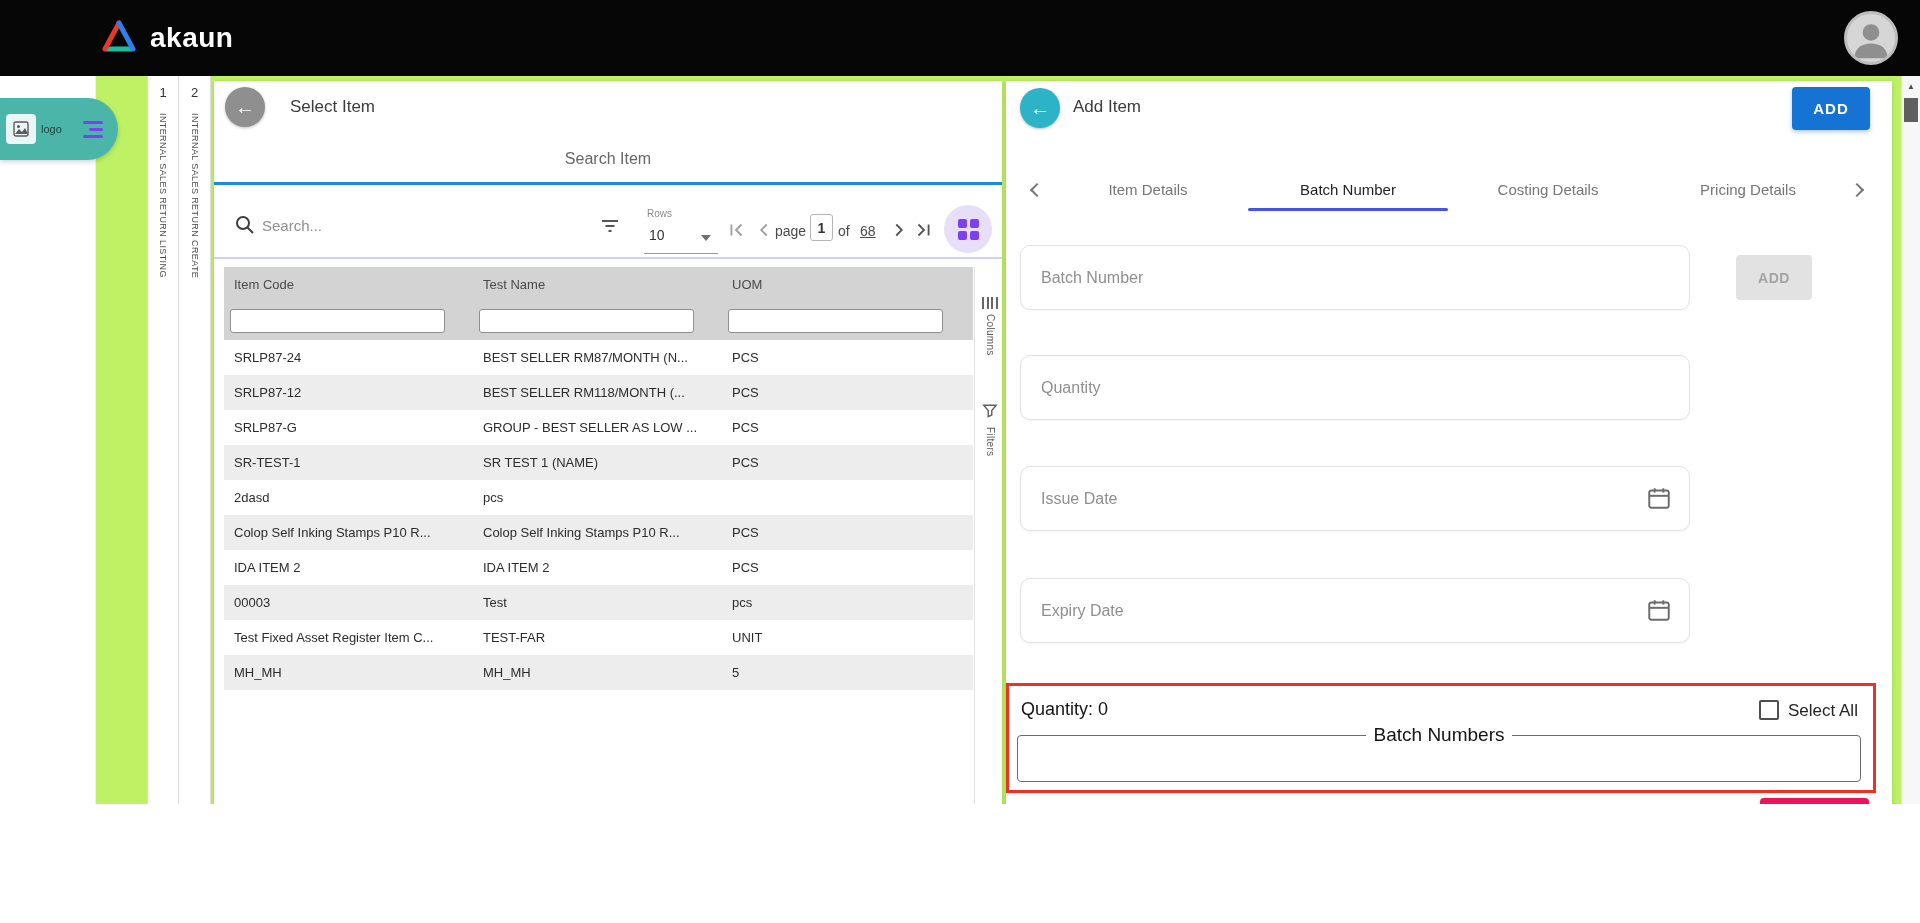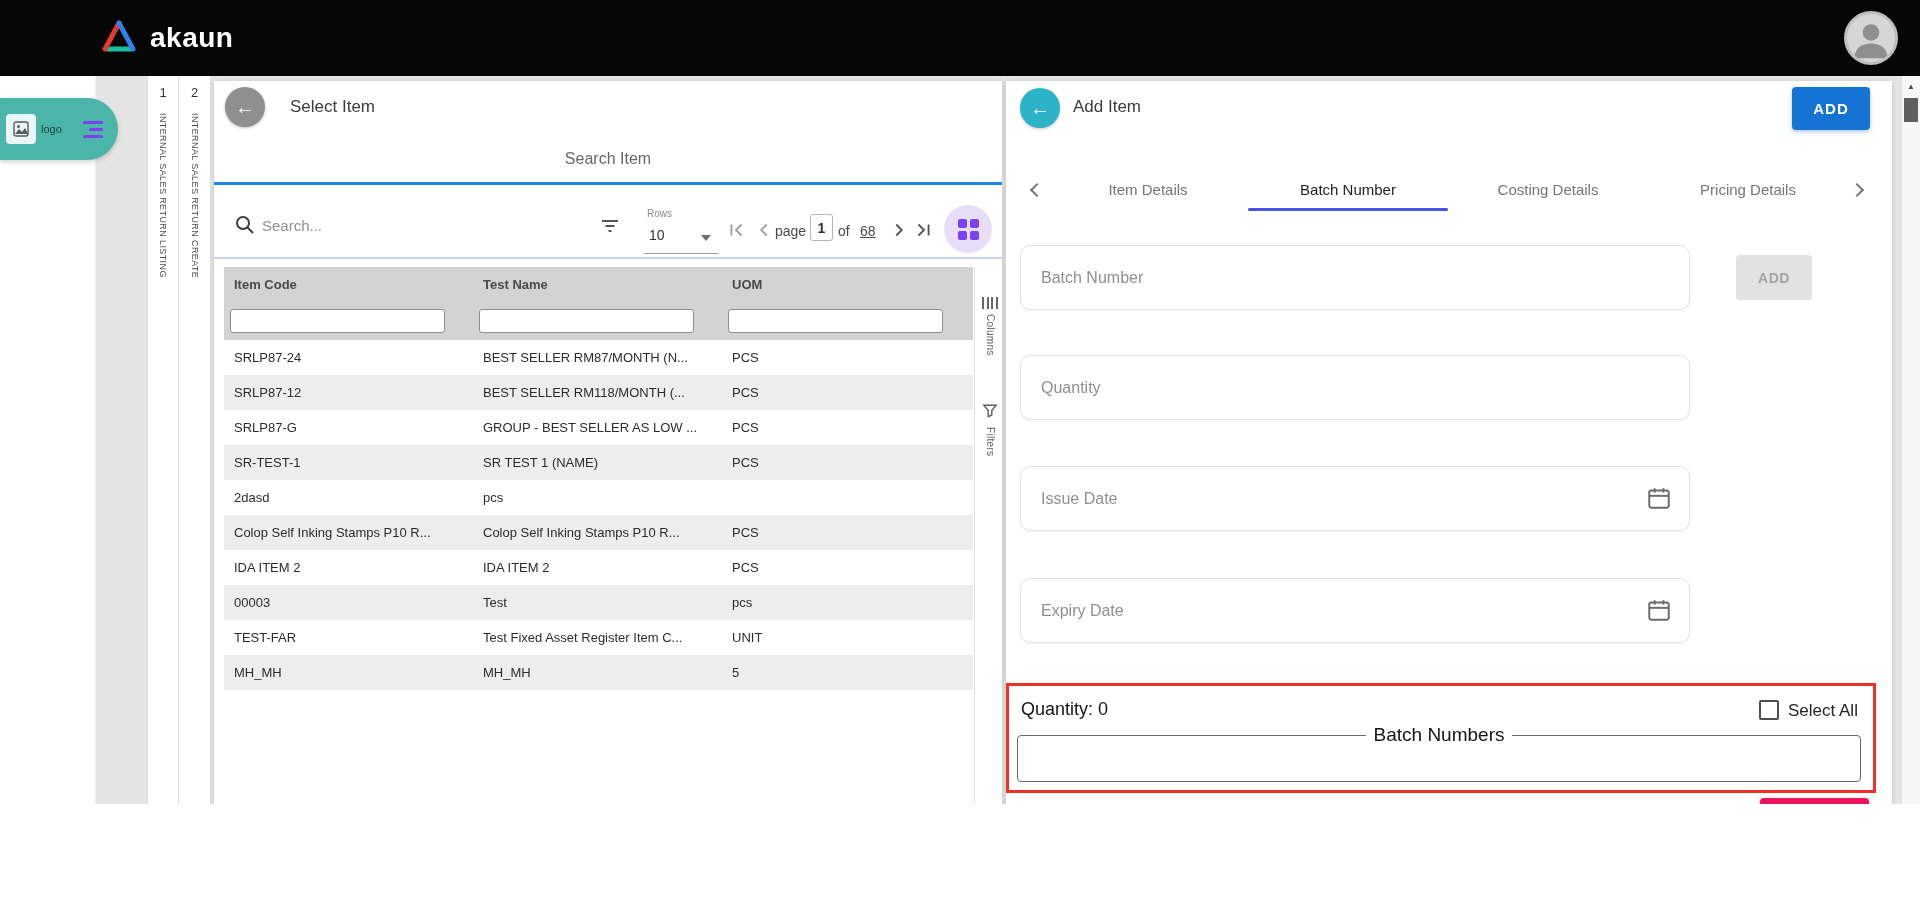--- a/index.html
+++ b/index.html
@@ -1,18 +1,18 @@
 <!DOCTYPE html>
 <html><head>
 <meta charset="utf-8">
 <style>
   * { margin:0; padding:0; box-sizing:border-box; }
   html,body { width:1920px; height:923px; }
   body { font-family:"Liberation Sans","DejaVu Sans",sans-serif; background:#ffffff; }
-  .screen { position:relative; width:1920px; height:804px; overflow:hidden; background:#e5e5e5; }
+  .screen { position:relative; width:1920px; height:804px; overflow:hidden; background:#bef264; }
   .abs { position:absolute; }
 
   
   .topbar { left:0; top:0; width:1920px; height:76px; background:#060606; z-index:20; }
   .brand { left:100px; top:0; height:76px; display:flex; align-items:center; gap:12px; }
   .brand-text { color:#ffffff; font-size:28px; font-weight:bold; letter-spacing:.5px; }
   .avatar { left:1844px; top:11px; width:54px; height:54px; border-radius:50%; background:#d6d6d6; border:3px solid #bdbdbd; overflow:hidden; }
 
   
   .sidebar { left:0; top:76px; width:96px; height:847px; background:#ffffff; border-right:1px solid #efefef; z-index:5; }
@@ -68,21 +68,21 @@
 
   .lp-grid-btn { left:730px; top:124px; width:48px; height:48px; border-radius:50%; background:#e7def8; display:flex; align-items:center; justify-content:center; cursor:pointer; }
   .grid-ic { display:grid; grid-template-columns:9px 9px; grid-template-rows:9px 9px; gap:3px; }
   .grid-ic i { background:#7c3ff2; border-radius:2px; }
 
   
   .tbl { left:10px; top:186px; width:749px; }
   .thead, .tfilters, .trow { display:flex; }
   .thead { background:#d3d3d3; height:35px; }
   .tfilters { background:#d3d3d3; height:38px; align-items:center; }
-  .th { font-size:13px; font-weight:700; color:#4a4a4a; line-height:35px; padding-left:10px; }
+  .th { font-size:13px; font-weight:400; color:#4a4a4a; line-height:35px; padding-left:10px; }
   .c0 { width:249px; } .c1 { width:249px; } .c2 { width:251px; }
   .fcell { padding-left:6px; }
   .fcell input { width:215px; height:24px; border:1px solid #8f8f8f; border-radius:3px; background:#fff; outline:none; padding:0 6px; font-family:inherit; }
   .trow { height:35px; background:#ffffff; cursor:pointer; }
   .trow.alt { background:#ededed; }
   .tcell { font-size:13px; color:#2c2c2c; line-height:35px; padding-left:10px; white-space:nowrap; overflow:hidden; }
 
   .lp-vline { left:760px; top:186px; width:1px; height:631px; background:#e2e2e2; }
   .side-ctl { left:764px; width:24px; display:flex; flex-direction:column; align-items:center; gap:5px; cursor:pointer; }
   .side-ctl-1 { top:216px; } .side-ctl-2 { top:322px; }
@@ -324,22 +324,22 @@
             <div class="tcell c0">IDA ITEM 2</div>
             <div class="tcell c1">IDA ITEM 2</div>
             <div class="tcell c2">PCS</div>
           </div>
           <div class="trow alt">
             <div class="tcell c0">00003</div>
             <div class="tcell c1">Test</div>
             <div class="tcell c2">pcs</div>
           </div>
           <div class="trow">
+            <div class="tcell c1">Test Fixed Asset Register Item C...</div>
             <div class="tcell c0">TEST-FAR</div>
-            <div class="tcell c1">Test Fixed Asset Register Item C...</div>
             <div class="tcell c2">UNIT</div>
           </div>
           <div class="trow alt">
             <div class="tcell c0">MH_MH</div>
             <div class="tcell c1">MH_MH</div>
             <div class="tcell c2">5</div>
           </div>
         </div>
     </div>
 

